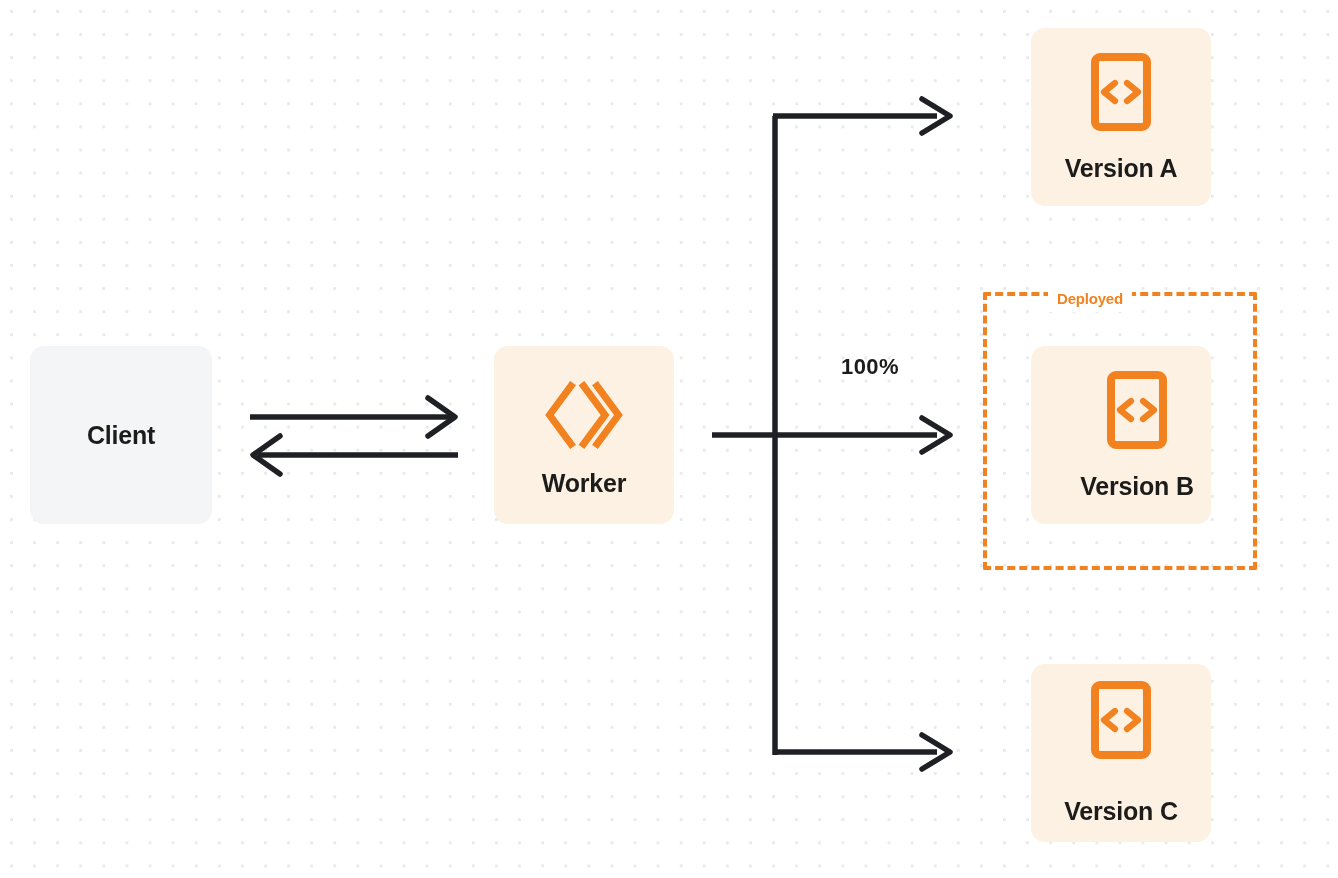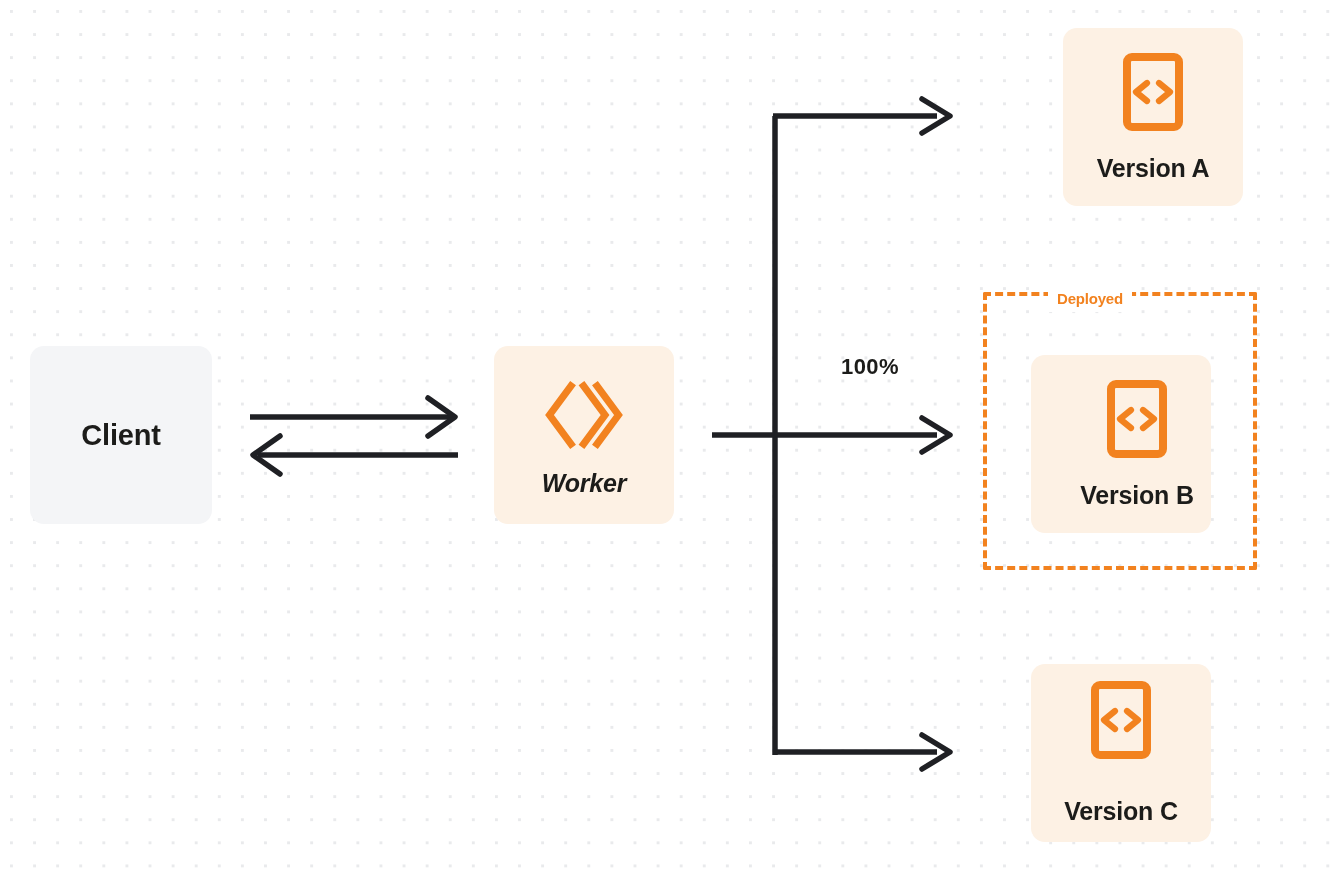--- a/index.html
+++ b/index.html
@@ -33,39 +33,39 @@
     letter-spacing:-0.2px;
     white-space:nowrap;
   }
 
   
   #client {
     left:30px; top:346px;
     width:182px; height:178px;
     background:#f4f5f7;
   }
-  #client .node-label { font-size:29px; }
+  #client .node-label { font-size:25px; }
 
   
   #worker {
     left:494px; top:346px;
     width:180px; height:178px;
     background:#fdf1e4;
   }
-  #worker .node-label { font-size:25px; margin-top:8px;font-style:italic; }
+  #worker .node-label { font-size:25px; margin-top:8px; }
 
   
   .version {
     left:1031px;
     width:180px; height:178px;
     background:#fdf1e4;
   }
   .version .node-label { font-size:25px; margin-top:18px; }
-  #versionA { top:28px;margin-left:32px; }
-  #versionB { top:355px;padding-left:32px; }
+  #versionA { top:28px; }
+  #versionB { top:346px;padding-left:32px; }
   #versionC { top:664px;gap:15px; }
 
   
   #deployed-frame {
     position:absolute;
     left:983px; top:292px;
     width:274px; height:278px;
     border:4px dashed #f2821f;
     border-radius:2px;
   }

